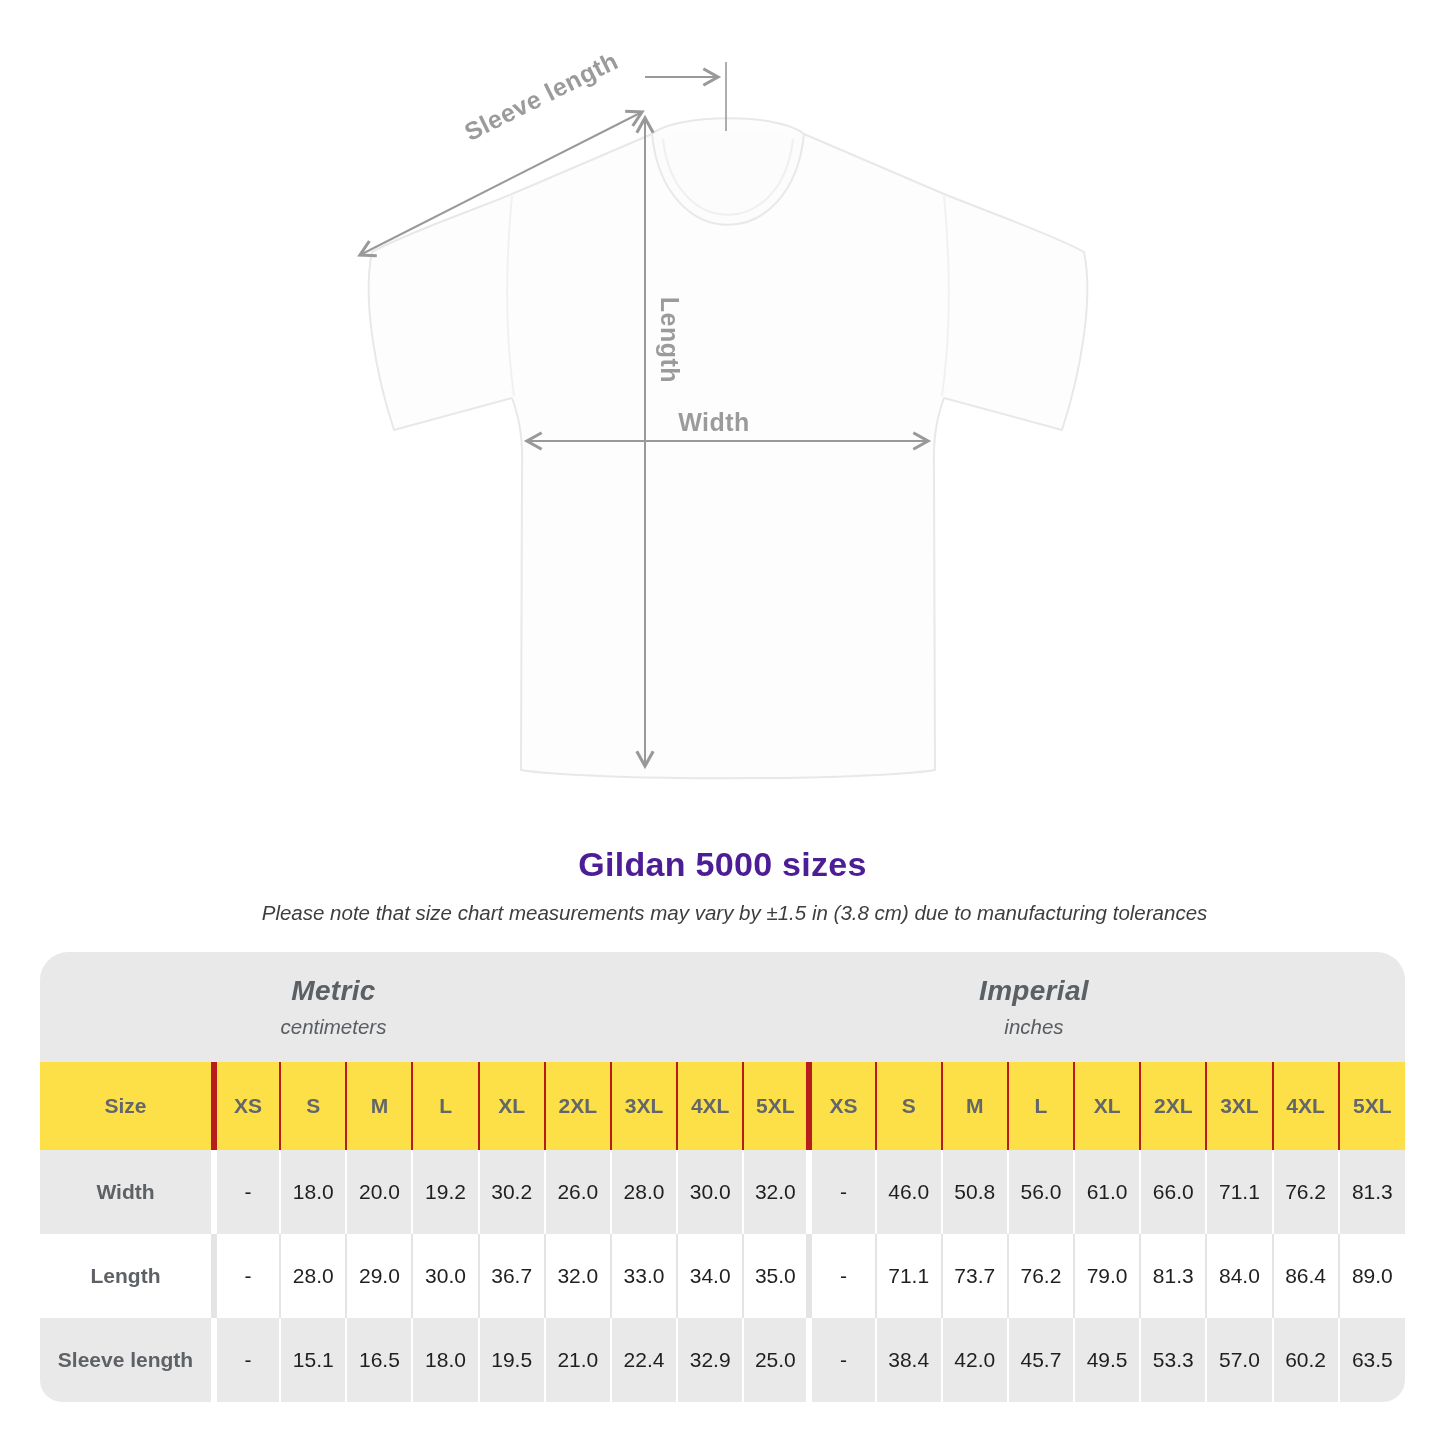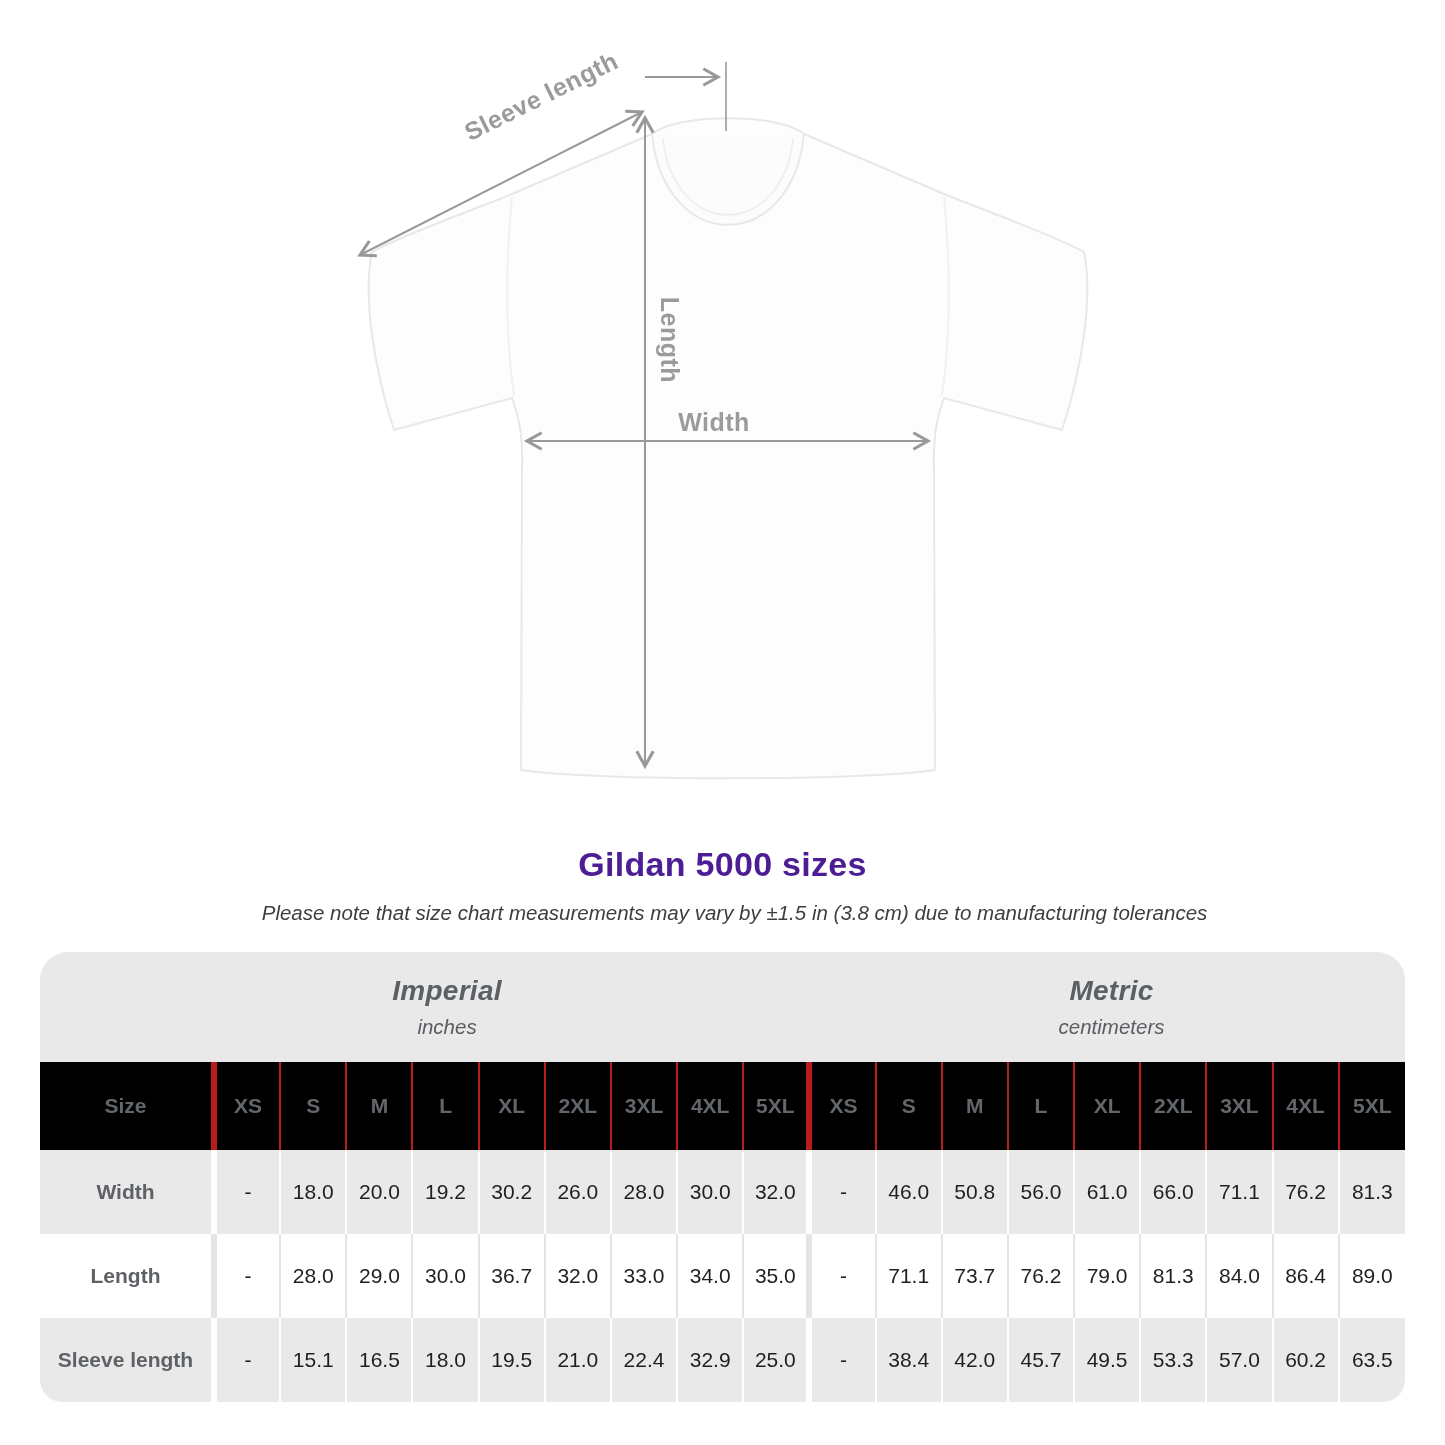--- a/index.html
+++ b/index.html
@@ -22,21 +22,21 @@
   }
   .band{display:flex;background:#e9e9e9;height:110px;}
   .band-sec{display:flex;flex-direction:column;justify-content:center;align-items:center;gap:8px;}
   .band-sec.imperial{width:57%;padding-left:36px;box-sizing:border-box;}
   .band-sec.metric{width:43%;}
   .band-name{font-size:28px;font-weight:bold;font-style:italic;color:#5b6064;letter-spacing:.3px;}
   .band-unit{font-size:20.5px;font-style:italic;color:#595d61;}
   table{border-collapse:collapse;table-layout:fixed;width:100%;}
   col.lab{width:174px;}
   th,td{text-align:center;vertical-align:middle;padding:0;font-size:21px;}
-  thead tr{height:88px;background:#000000;}
+  thead tr{height:88px;background:#fde047;}
   tbody tr{height:84px;}
   tbody tr.gray{background:#e9e9e9;}
   tbody tr.white{background:#ffffff;}
   thead th{color:#63676b;font-weight:bold;border-left:2px solid #b91c1c;}
   thead th.lab{border-left:none;}
   tbody th.lab{color:#5e6266;font-weight:bold;border-left:none;}
   tbody td{color:#1f1f1f;font-weight:normal;border-left:2px solid;}
   tbody tr.gray td{border-left-color:#ffffff;}
   tbody tr.white td{border-left-color:#e4e4e4;}
   th.divider,td.divider{border-left-width:6px !important;}
@@ -87,27 +87,27 @@
     <text class="dim-label" x="545" y="104" text-anchor="middle" transform="rotate(-26.5 545 104)">Sleeve length</text>
     <text class="dim-label" x="668" y="347" text-anchor="middle" transform="rotate(90 668 340)">Length</text>
     <text class="dim-label" x="714" y="431" text-anchor="middle">Width</text>
   </svg>
 
   <h1 class="page-title">Gildan 5000 sizes</h1>
   <p class="subtitle">Please note that size chart measurements may vary by ±1.5 in (3.8 cm) due to manufacturing tolerances</p>
 
   <div class="size-table">
     <div class="band">
+      <div class="band-sec metric">
+        <div class="band-name">Metric</div>
+        <div class="band-unit">centimeters</div>
+      </div>
       <div class="band-sec imperial">
         <div class="band-name">Imperial</div>
         <div class="band-unit">inches</div>
-      </div>
-      <div class="band-sec metric">
-        <div class="band-name">Metric</div>
-        <div class="band-unit">centimeters</div>
       </div>
     </div>
     <table>
       <colgroup>
         <col class="lab">
           <col>
           <col>
           <col>
           <col>
           <col>

